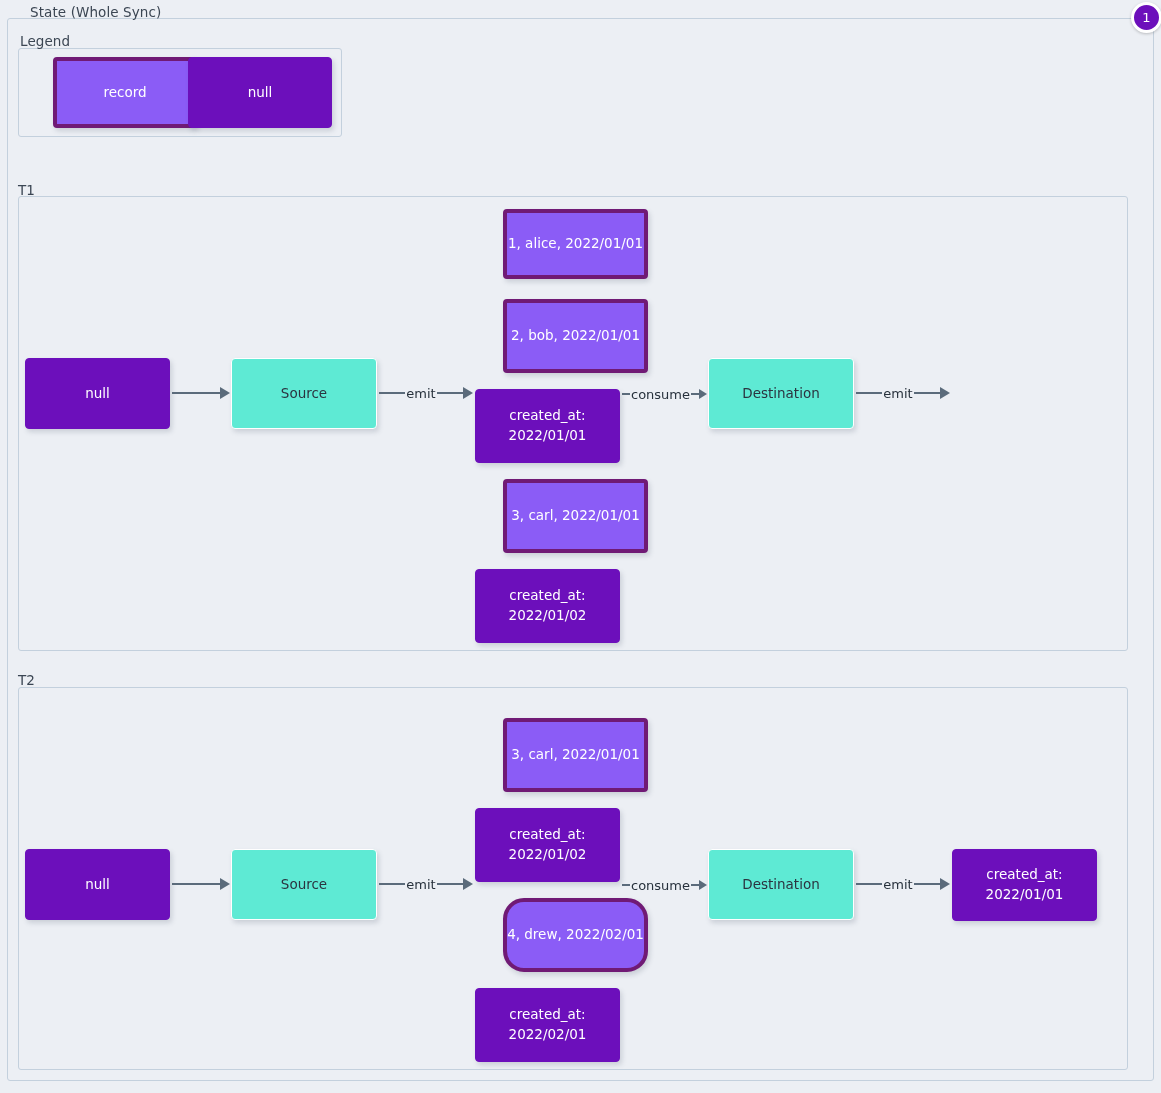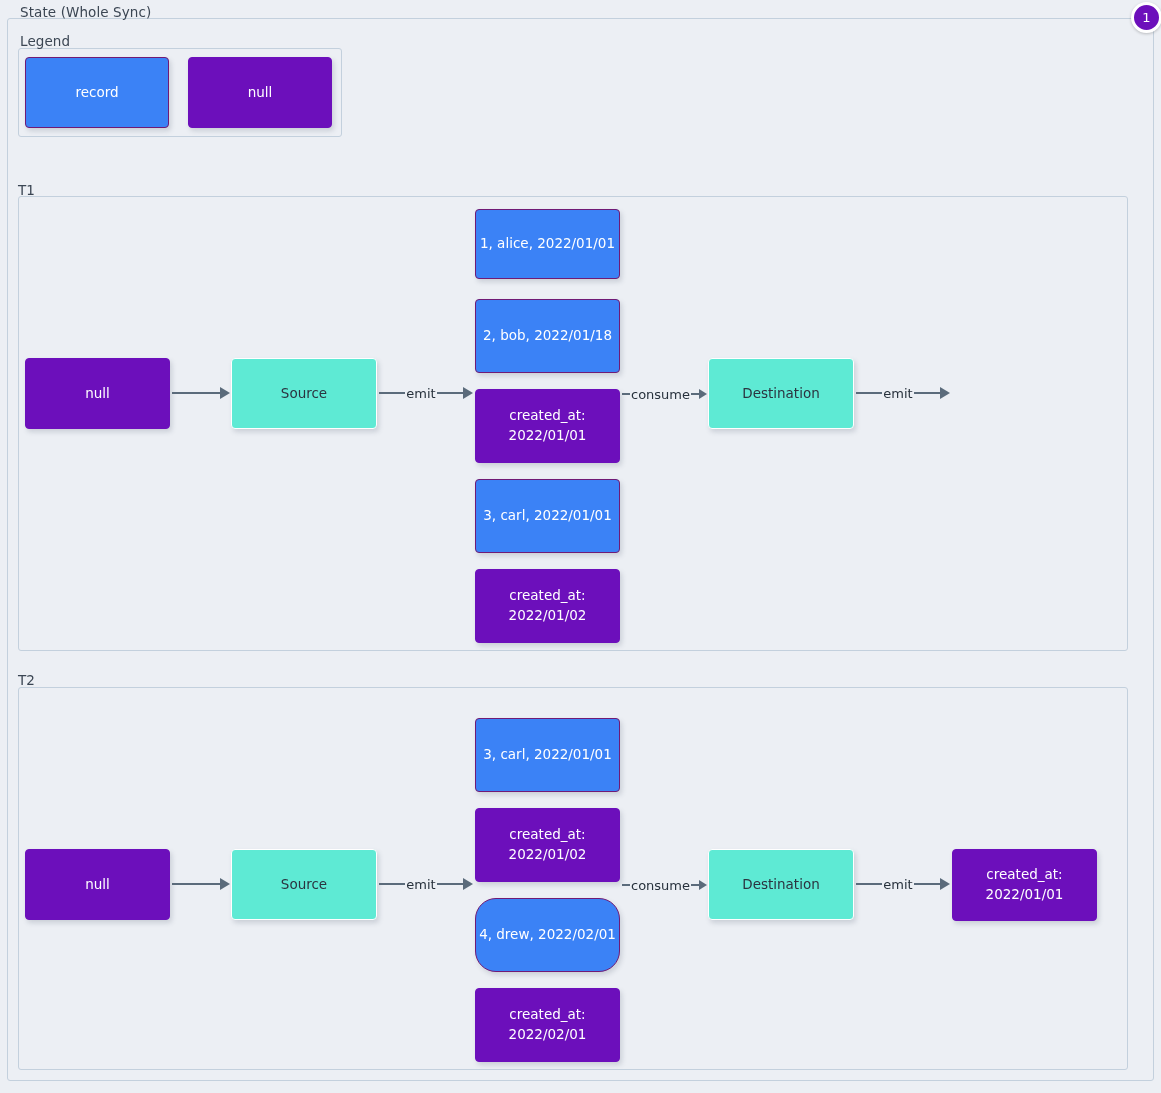--- a/index.html
+++ b/index.html
@@ -26,21 +26,21 @@
   }
   .frame-label {
     position: absolute;
     font-size: 13.5px;
     color: #3b4653;
     white-space: nowrap;
     letter-spacing: .1px;
   }
 
   #outer-frame { left: 7px;  top: 18px;  width: 1147px; height: 1063px; }
-  #outer-label { left: 20px; top: 4px; }
+  #outer-label { left: 30px; top: 4px; }
 
   #legend-frame { left: 18px; top: 48px; width: 324px; height: 89px; }
   #legend-label { left: 20px; top: 33px; }
 
   #t1-frame { left: 18px; top: 196px; width: 1110px; height: 455px; }
   #t1-label { left: 18px; top: 182px; }
 
   #t2-frame { left: 18px; top: 687px; width: 1110px; height: 383px; }
   #t2-label { left: 18px; top: 672px; }
 
@@ -52,23 +52,24 @@
     align-items: center;
     justify-content: center;
     text-align: center;
     border-radius: 4px;
     font-size: 13.5px;
     line-height: 1.45;
     white-space: pre-line;
     box-shadow: 2px 3px 5px rgba(40,55,75,0.17);
   }
   .node.record {
-    background: #3b82f6;
+    background: #8b5cf6;
     color: #ffffff;
-    border: 1px solid #701a75;
+    border: 4px solid #701a75;
+    margin-left: 28px;
   }
   .node.state {
     background: #6c0fbb;
     color: #ffffff;
     border: 1px solid #6c0fbb;
   }
   .node.plain {
     background: #5eead4;
     color: #2b3440;
     border: 1px solid #ffffff;
@@ -152,21 +153,21 @@
   <div class="node plain" style="left:231px; top:358px; width:146px; height:71px;">Source</div>
 
   <div class="edge" style="left:379px; top:386px; width:94px;">
     <div class="line"></div>
     <div class="elabel">emit</div>
     <div class="line"></div>
       <div class="head"></div>
   </div>
 
   <div class="node record" style="left:475px; top:209px; width:145px; height:70px;">1, alice, 2022/01/01</div>
-  <div class="node record" style="left:475px; top:299px; width:145px; height:74px;">2, bob, 2022/01/18</div>
+  <div class="node record" style="left:475px; top:299px; width:145px; height:74px;">2, bob, 2022/01/01</div>
   <div class="node state" style="left:475px; top:389px; width:145px; height:74px;">created_at:
 2022/01/01</div>
   <div class="node record" style="left:475px; top:479px; width:145px; height:74px;">3, carl, 2022/01/01</div>
   <div class="node state" style="left:475px; top:569px; width:145px; height:74px;">created_at:
 2022/01/02</div>
 
   <div class="edge" style="left:622px; top:387px; width:85px;">
     <div class="line"></div>
     <div class="elabel">consume</div>
     <div class="line"></div>

